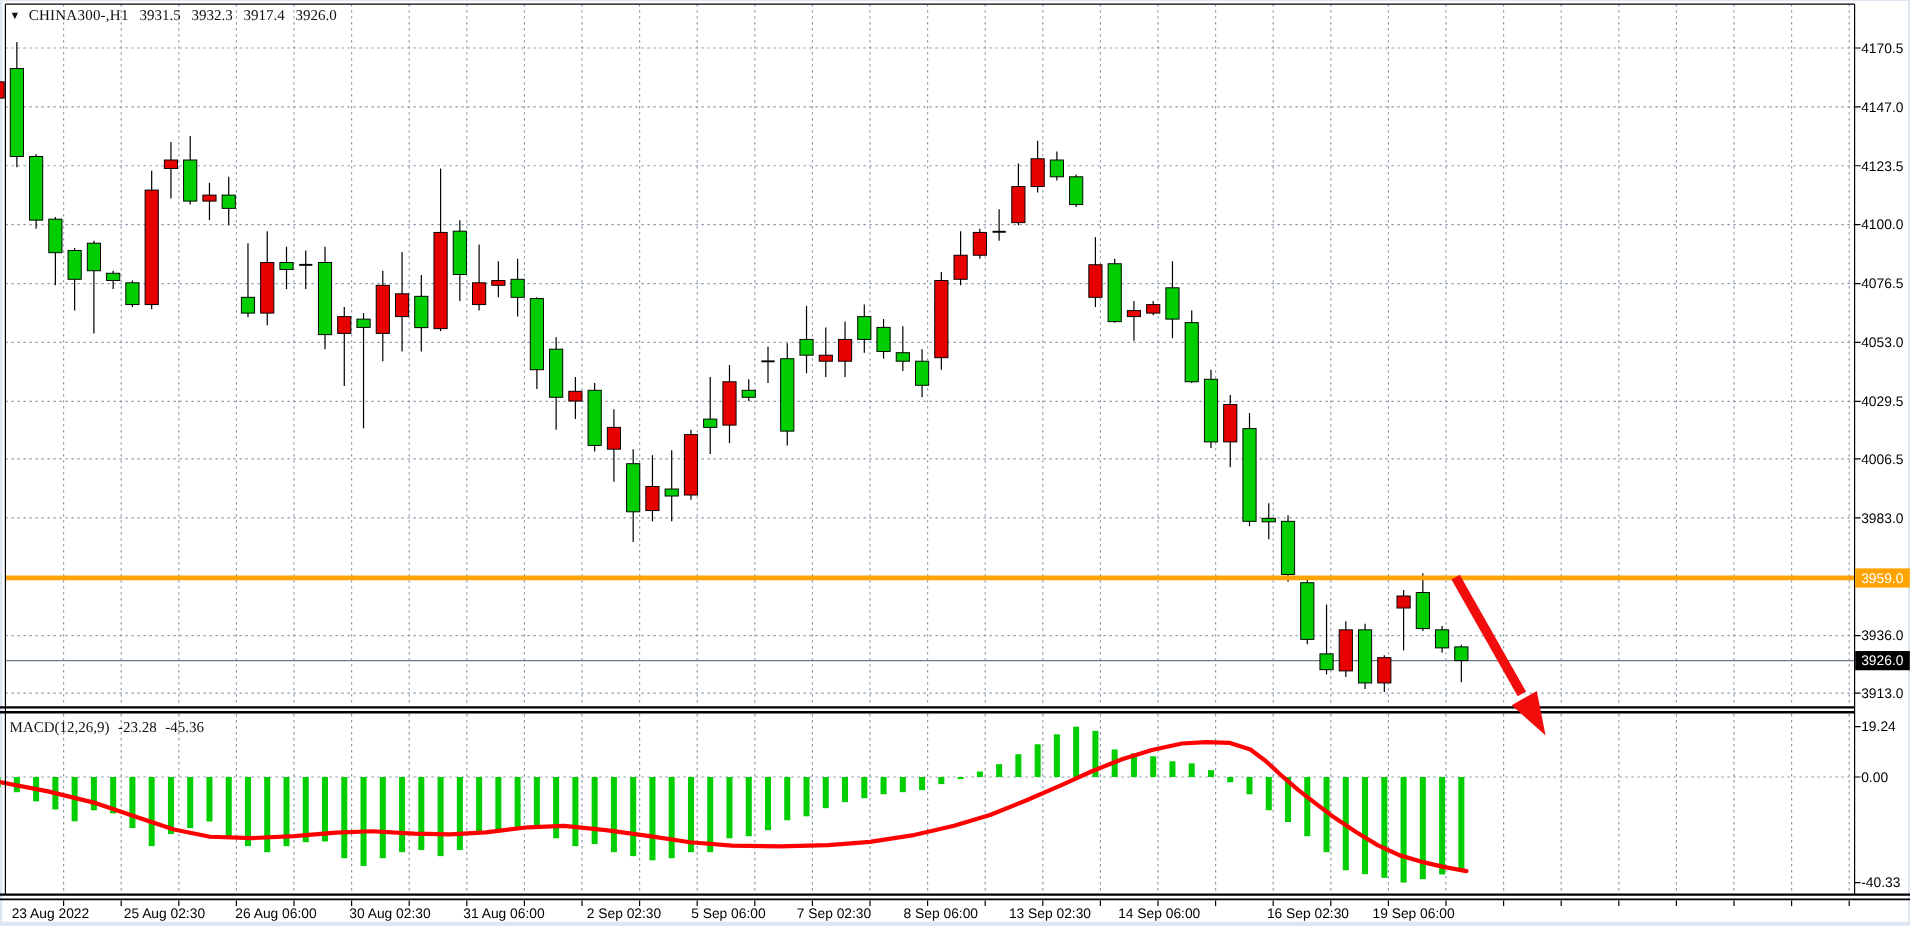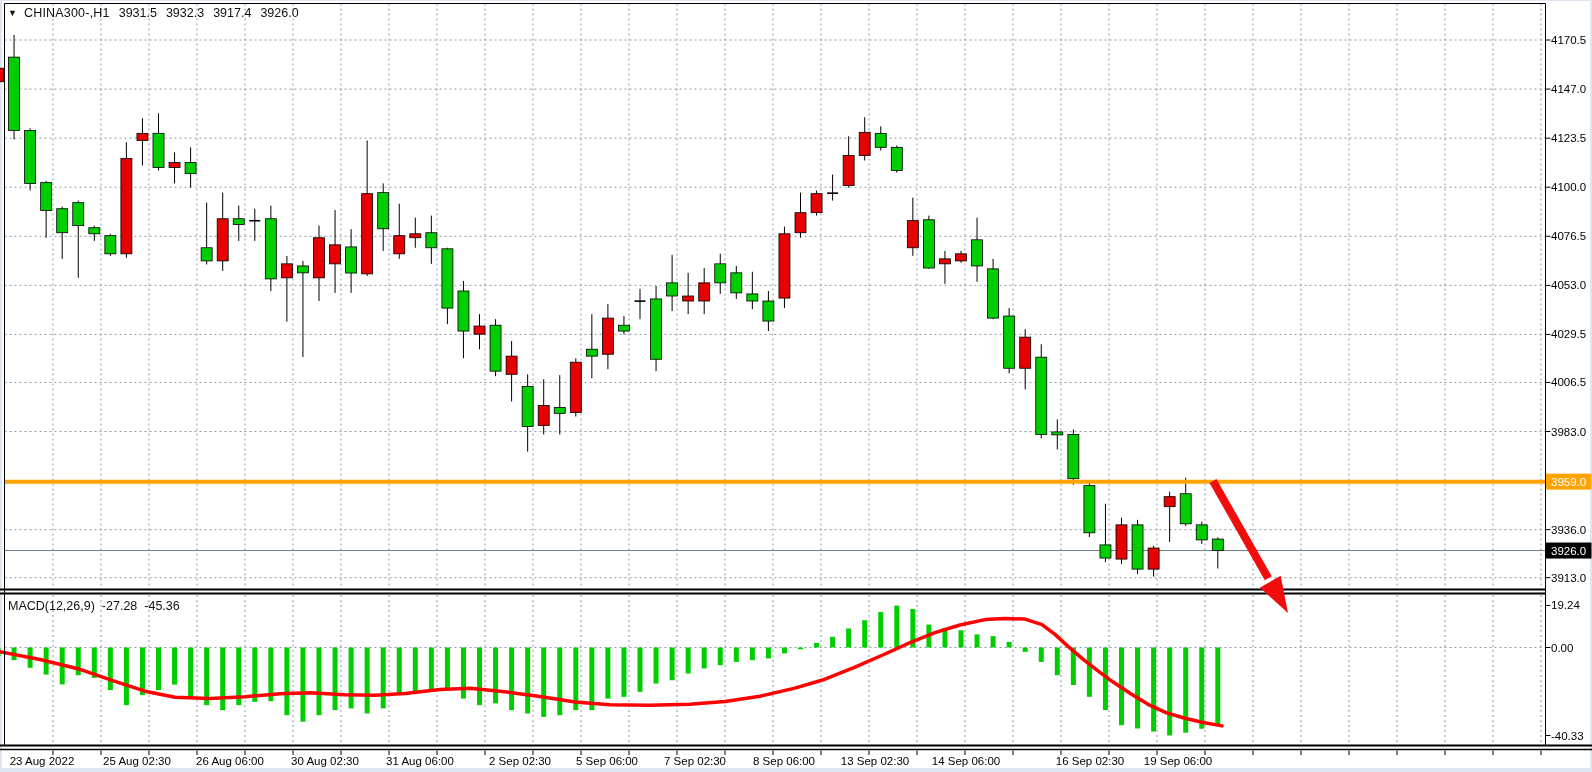--- a/index.html
+++ b/index.html
@@ -1,18 +1,18 @@
 <!DOCTYPE html>
 <html><head>
 <meta charset="utf-8">
 <style>
   html,body{margin:0;padding:0;background:#ffffff;}
   #app{position:relative;width:1592px;height:772px;background:#dde7f2;font-family:"Liberation Sans",sans-serif;overflow:hidden;}
   #chart-svg{position:absolute;left:0;top:0;}
-  .overlay{position:absolute;color:#111;font-family:Liberation Sans, sans-serif;font-size:12.5px;white-space:nowrap;}
+  .overlay{position:absolute;color:#111;font-family:Liberation Serif, serif;font-size:12.5px;white-space:nowrap;}
   #symbol-label{left:8px;top:6px;}
   #symbol-label .tri{font-size:9px;vertical-align:1px;margin-right:7px;}
   #symbol-label span.v{margin-left:9px;}
   #symbol-label span.sym{letter-spacing:0.2px;}
   #macd-label{left:8px;top:599px;}
   #macd-label span.v{margin-left:7px;}
 </style>
 </head>
 <body>
 
@@ -590,15 +590,15 @@
         <text x="1090" y="765" text-anchor="middle">16 Sep 02:30</text>
         <text x="1178" y="765" text-anchor="middle">19 Sep 06:00</text>
       </g>
     </svg>
 
   <div id="symbol-label" class="overlay">
     <span class="tri">▼</span><span class="sym">CHINA300-,H1</span><span class="v">3931.5</span><span class="v">3932.3</span><span class="v">3917.4</span><span class="v">3926.0</span>
   </div>
 
   <div id="macd-label" class="overlay">
-    <span>MACD(12,26,9)</span><span class="v">-27.28</span><span class="v">-45.36</span>
+    <span>MACD(12,26,9)</span><span class="v">-23.28</span><span class="v">-45.36</span>
   </div>
 </div>
 
 </body></html>

